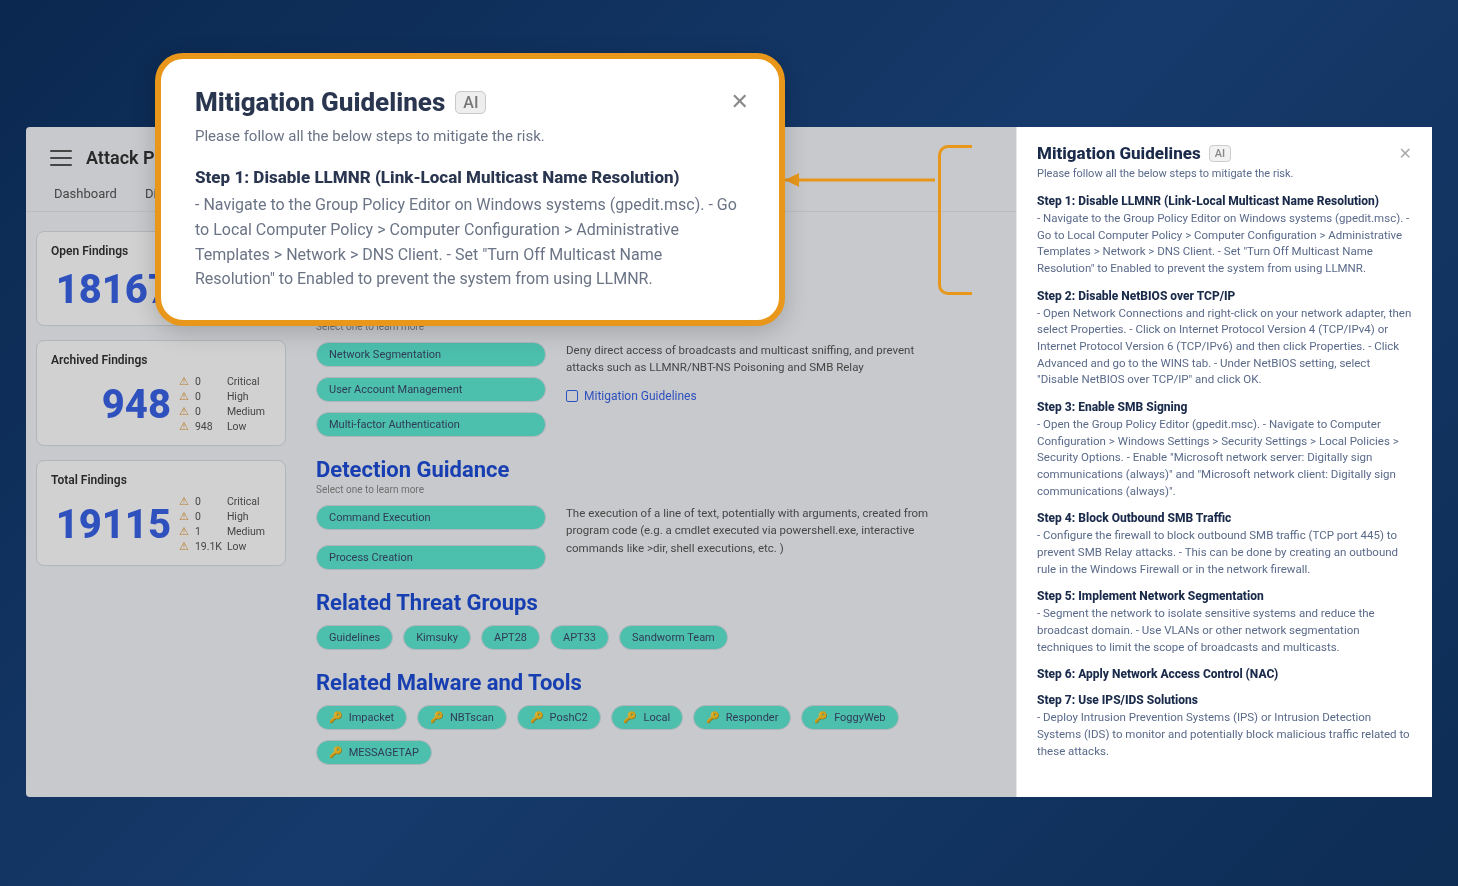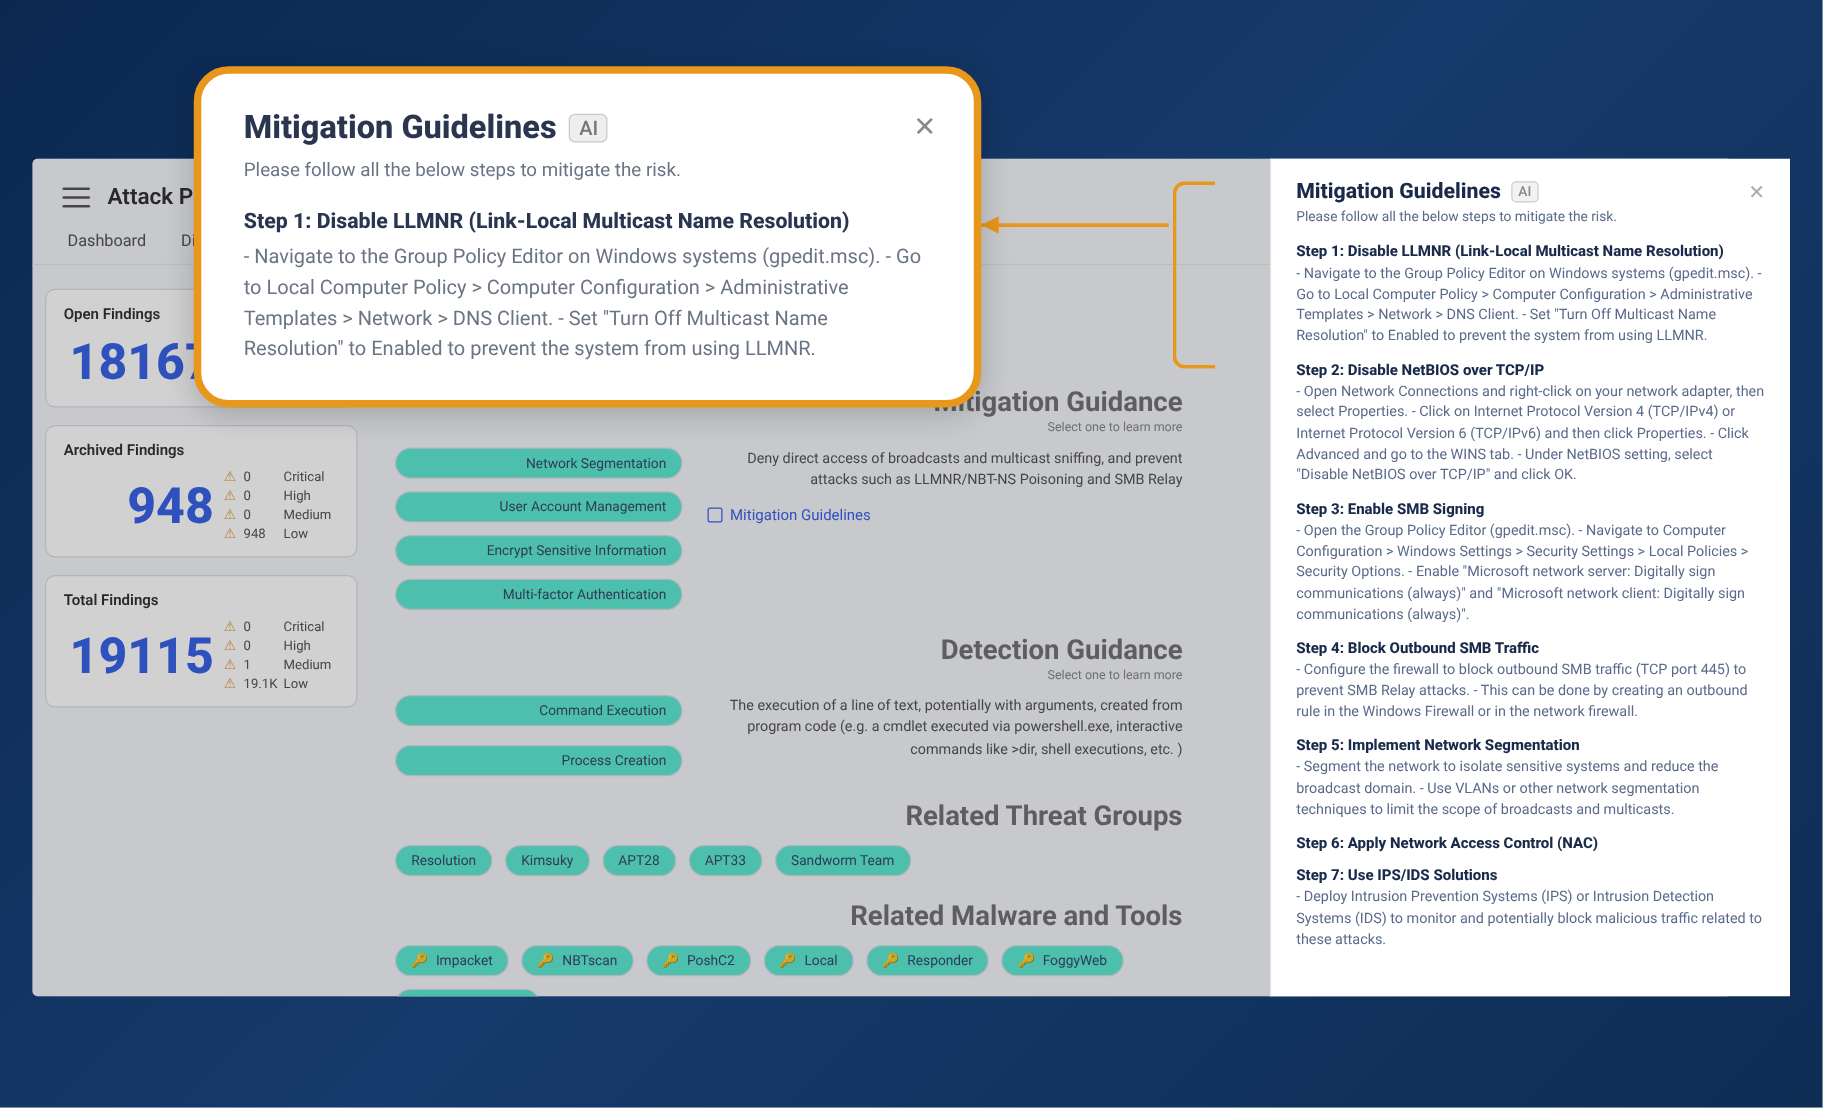--- a/index.html
+++ b/index.html
@@ -58,27 +58,26 @@
   }
   .stat-card .title { font-size:12px; font-weight:600; color:#333; margin-bottom:8px; }
   .stat-row { display:flex; align-items:center; gap:8px; }
   .big-num { color:#3a63e8; font-weight:800; font-size:40px; flex:0 0 auto; min-width:120px; text-align:right; }
   .severity-list { display:flex; flex-direction:column; gap:2px; font-size:10.5px; color:#555; flex:1; }
   .sev-line { display:flex; align-items:center; gap:6px; }
   .sev-ico { color:#e09a3a; font-size:11px; }
   .sev-cnt { width:26px; text-align:left; }
   .main-col {
     position:absolute;
-    left:290px; top:140px; right:430px;
+    left:290px; top:124px; right:430px;
     padding-right:10px;
-    text-align:right;
   }
   .ip-chips { display:flex; gap:10px; margin-bottom:20px; }
   .ip-chip { background:#e8edf5; border:1px solid #c7d0de; border-radius:14px; padding:4px 12px; font-size:11px; color:#2a4a8a;}
-  .section-hd { font-size:22px; font-weight:700; color:#737373; margin:20px 0 2px 0; }
+  .section-hd { font-size:22px; font-weight:700; color:#1d4ed8; margin:20px 0 2px 0; }
   .section-sub { font-size:10px; color:#888; margin-bottom:10px; }
   .chips-area { display:flex; gap:10px; flex-wrap:wrap; }
   .lchip { background:#5eead4; border:1px solid #d7dce5; border-radius:14px; padding:5px 12px; font-size:11px; color:#3a4a6a;}
   .two-col { display:flex; gap:20px; align-items:flex-start; }
   .right-desc { font-size:11.5px; color:#555; line-height:1.5; flex:1; }
   .mit-link { display:flex; align-items:center; gap:6px; color:#3a63e8; font-size:12px; margin-top:10px; }
   .mit-link .doc-ico { width:12px; height:12px; border:1.5px solid #3a63e8; border-radius:2px; position:relative; }
   .tool-chip { display:inline-flex; align-items:center; gap:6px; }
   .tool-chip .key-ico { color:#3a63e8; font-size:11px; }
   
@@ -235,21 +234,20 @@
     <div class="ip-chips">
       <div class="ip-chip">.0/24</div>
     </div>
 
     <div class="section-hd">Mitigation Guidance</div>
     <div class="section-sub">Select one to learn more</div>
     <div class="two-col">
       <div class="chips-area" id="mit-chips" style="flex:0 0 230px; flex-direction:column;">
           <div class="lchip"><span>Network Segmentation</span></div>
           <div class="lchip"><span>User Account Management</span></div>
-          <div class="lchip"><span>Encrypt Sensitive Information</span></div>
           <div class="lchip"><span>Multi-factor Authentication</span></div>
         </div>
       <div class="right-desc">
         <div>Deny direct access of broadcasts and multicast sniffing, and prevent attacks such as LLMNR/NBT-NS Poisoning and SMB Relay</div>
         <div class="mit-link">
           <span class="doc-ico"></span>
           <span>Mitigation Guidelines</span>
         </div>
       </div>
     </div>
@@ -259,21 +257,21 @@
     <div class="two-col">
       <div class="chips-area" id="det-chips" style="flex:0 0 230px; flex-direction:column;gap:15px;">
           <div class="lchip"><span>Command Execution</span></div>
           <div class="lchip"><span>Process Creation</span></div>
         </div>
       <div class="right-desc">The execution of a line of text, potentially with arguments, created from program code (e.g. a cmdlet executed via powershell.exe, interactive commands like &gt;dir, shell executions, etc. )</div>
     </div>
 
     <div class="section-hd">Related Threat Groups</div>
     <div class="chips-area" id="tg-chips" style="margin-top:10px;">
-        <div class="lchip"><span>Resolution</span></div>
+        <div class="lchip"><span>Guidelines</span></div>
         <div class="lchip"><span>Kimsuky</span></div>
         <div class="lchip"><span>APT28</span></div>
         <div class="lchip"><span>APT33</span></div>
         <div class="lchip"><span>Sandworm Team</span></div>
       </div>
 
     <div class="section-hd">Related Malware and Tools</div>
     <div class="chips-area" id="mal-chips" style="margin-top:10px;">
         <div class="lchip tool-chip">
           <span class="key-ico">🔑</span>

